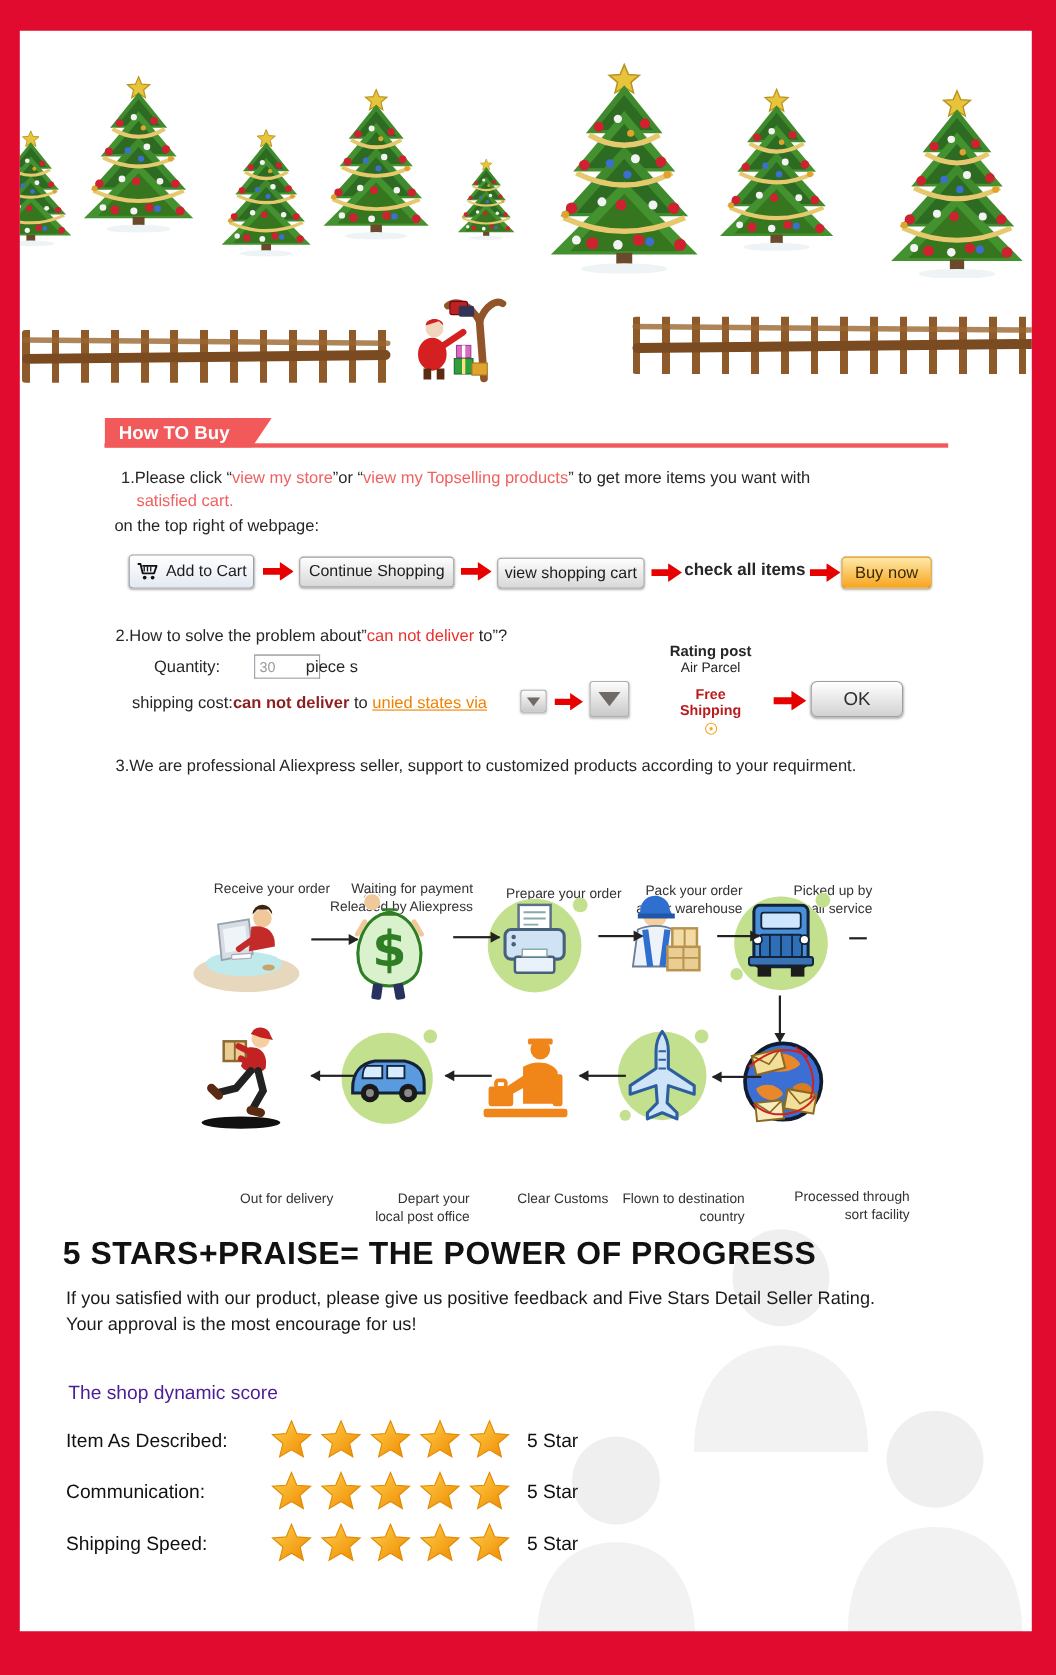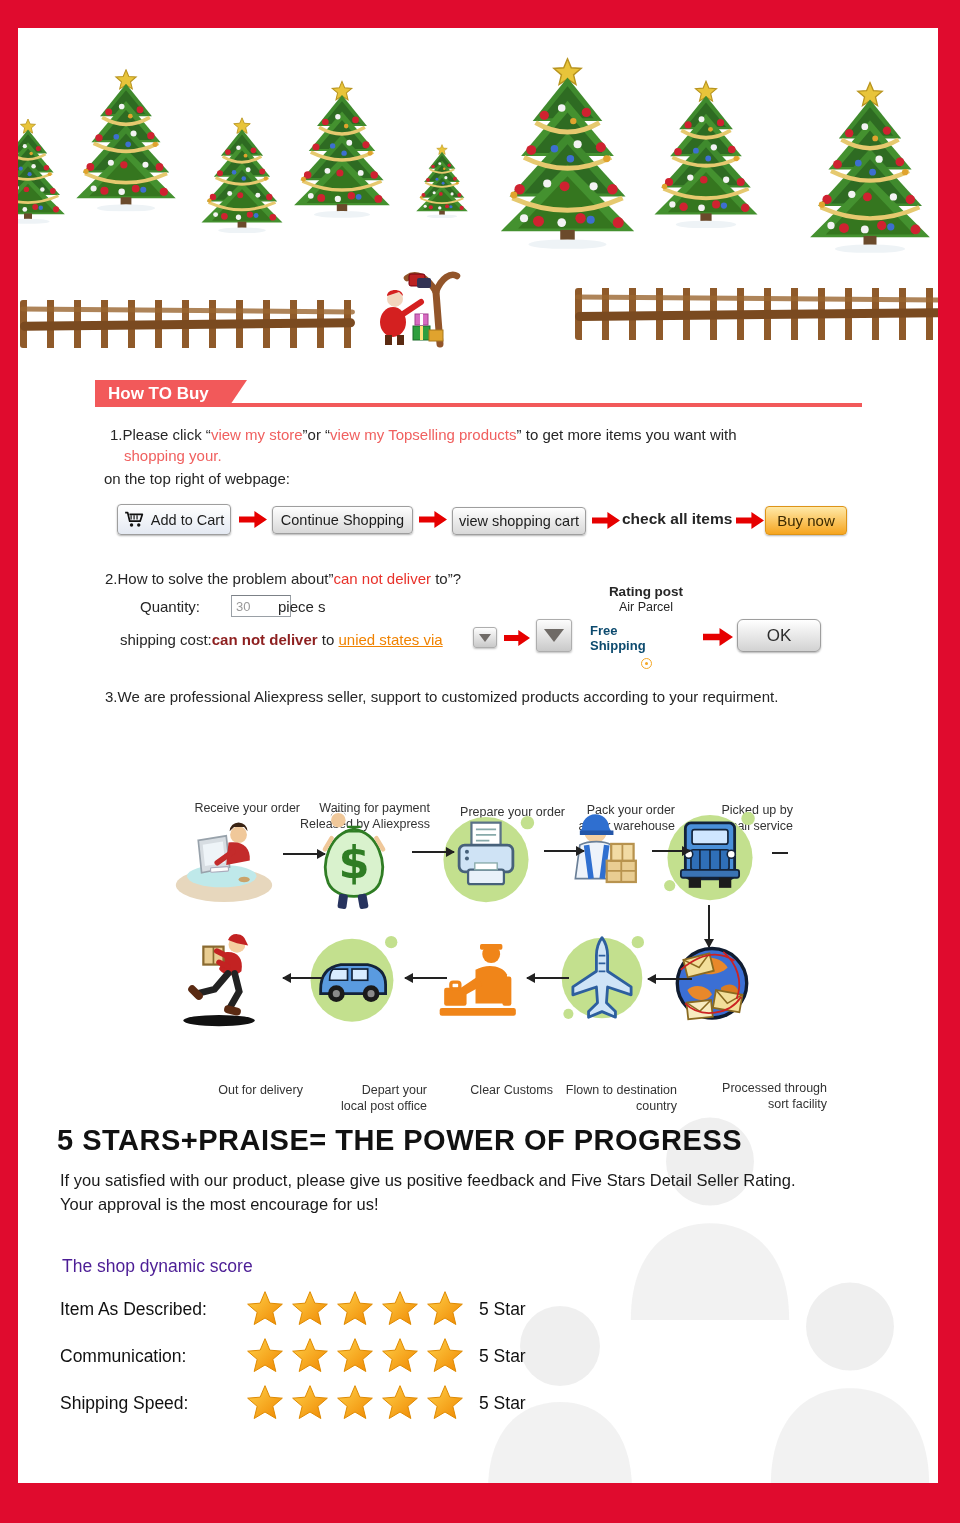--- a/index.html
+++ b/index.html
@@ -42,21 +42,21 @@
   .arrow-red{background:#e60000;
      clip-path:polygon(0 32%,55% 32%,55% 0,100% 50%,55% 100%,55% 68%,0 68%);}
   .dd{display:flex;align-items:center;justify-content:center;box-sizing:border-box;
       background:linear-gradient(#fdfdfd,#c9c9c9);border:1px solid #aeaeae;border-radius:3px;
       box-shadow:0 1px 2px rgba(0,0,0,.25);cursor:pointer;}
   .tri{width:0;height:0;border-left:6px solid transparent;border-right:6px solid transparent;
        border-top:8px solid #6f6a66;}
   .tri.big{border-left-width:10px;border-right-width:10px;border-top-width:13px;}
   .qty-input{width:50px;height:18px;border:1px solid #9aa0a6;border-top-color:#7c8187;
        font-size:13px;color:#999;padding:1px 4px;font-family:"Liberation Sans",sans-serif;}
-  .free-ship{color:#0c4a6e;font-size:13px;font-weight:bold;line-height:15px;white-space:pre-line;}
+  .free-ship{color:#b91c1c;font-size:13px;font-weight:bold;text-align:center;line-height:15px;white-space:pre-line;}
   .circle-dot{display:inline-block;width:9px;height:9px;border:1px solid #f5a623;border-radius:50%;position:relative;}
   .circle-dot::after{content:'';position:absolute;left:3px;top:3px;width:3px;height:3px;border-radius:50%;background:#f5a623;}
   
   .flow-label{position:absolute;width:150px;text-align:right;font-size:12.5px;color:#333;
       line-height:16px;white-space:pre-line;margin-top:48px;}
   .flow-icon{position:absolute;width:112px;height:112px;}
   .fa-r{position:absolute;height:2px;background:#222;}
   .fa-r::after{content:'';position:absolute;right:-1px;top:-4px;
       border-left:9px solid #222;border-top:5px solid transparent;border-bottom:5px solid transparent;}
   .fa-l{position:absolute;height:2px;background:#222;}
@@ -340,21 +340,21 @@
   <svg class="abs" style="left:347px;top:234px;width:100px;height:90px" viewBox="0 0 100 90">
       <use href="#sym-santa"></use>
     </svg>
 </div>
 
 <div class="ribbon">How TO Buy</div>
 <div class="ribbon-line"></div>
 
 <div class="abs t15" style="left:110px;top:424px;width:710px">
   <span>1.Please click “</span><a class="pink">view my store</a><span>”or “</span><a class="pink">view my Topselling products</a><span>” to get more items you want with</span><br>
-  <span class="pink" style="margin-left:14px">shopping your.</span>
+  <span class="pink" style="margin-left:14px">satisfied cart.</span>
 </div>
 <div class="abs t15" style="left:104px;top:468px">on the top right of webpage:</div>
 
 <div class="btn btn-cart abs" style="left:117px;top:504px;width:114px;height:31px">
   <svg style="width:21px;height:17px" viewBox="0 0 24 20">
       <use href="#sym-cart"></use>
     </svg>
   <span>Add to Cart</span>
 </div>
 <div class="arrow-red abs" style="left:239px;top:511px;width:28px;height:17px"></div>

